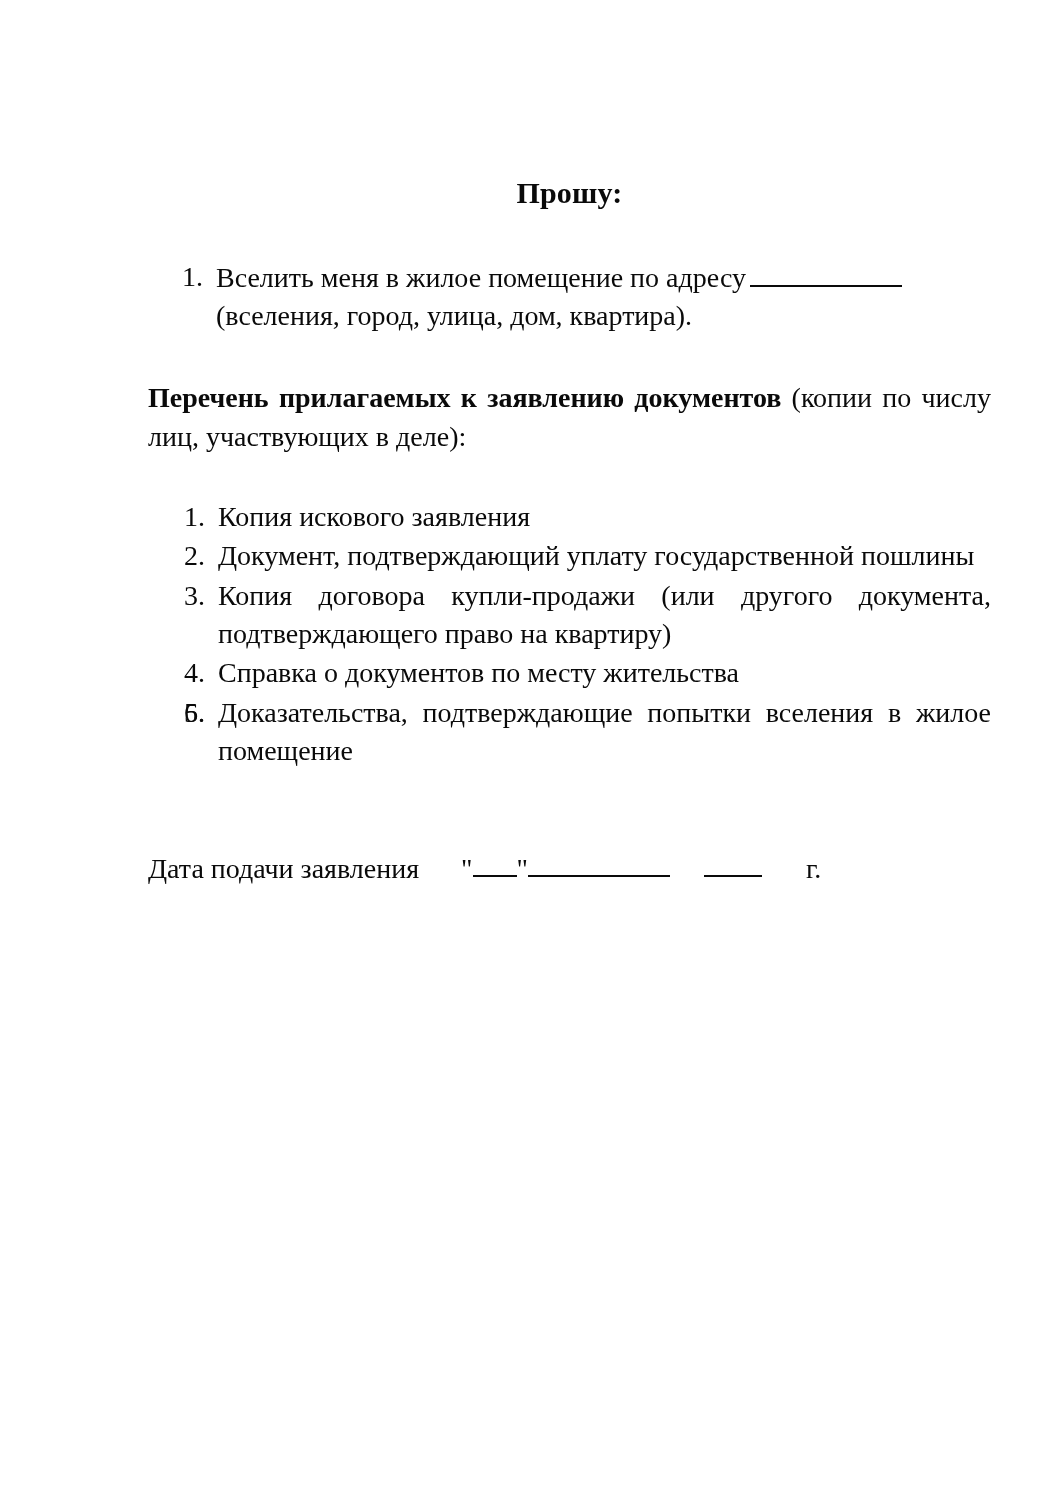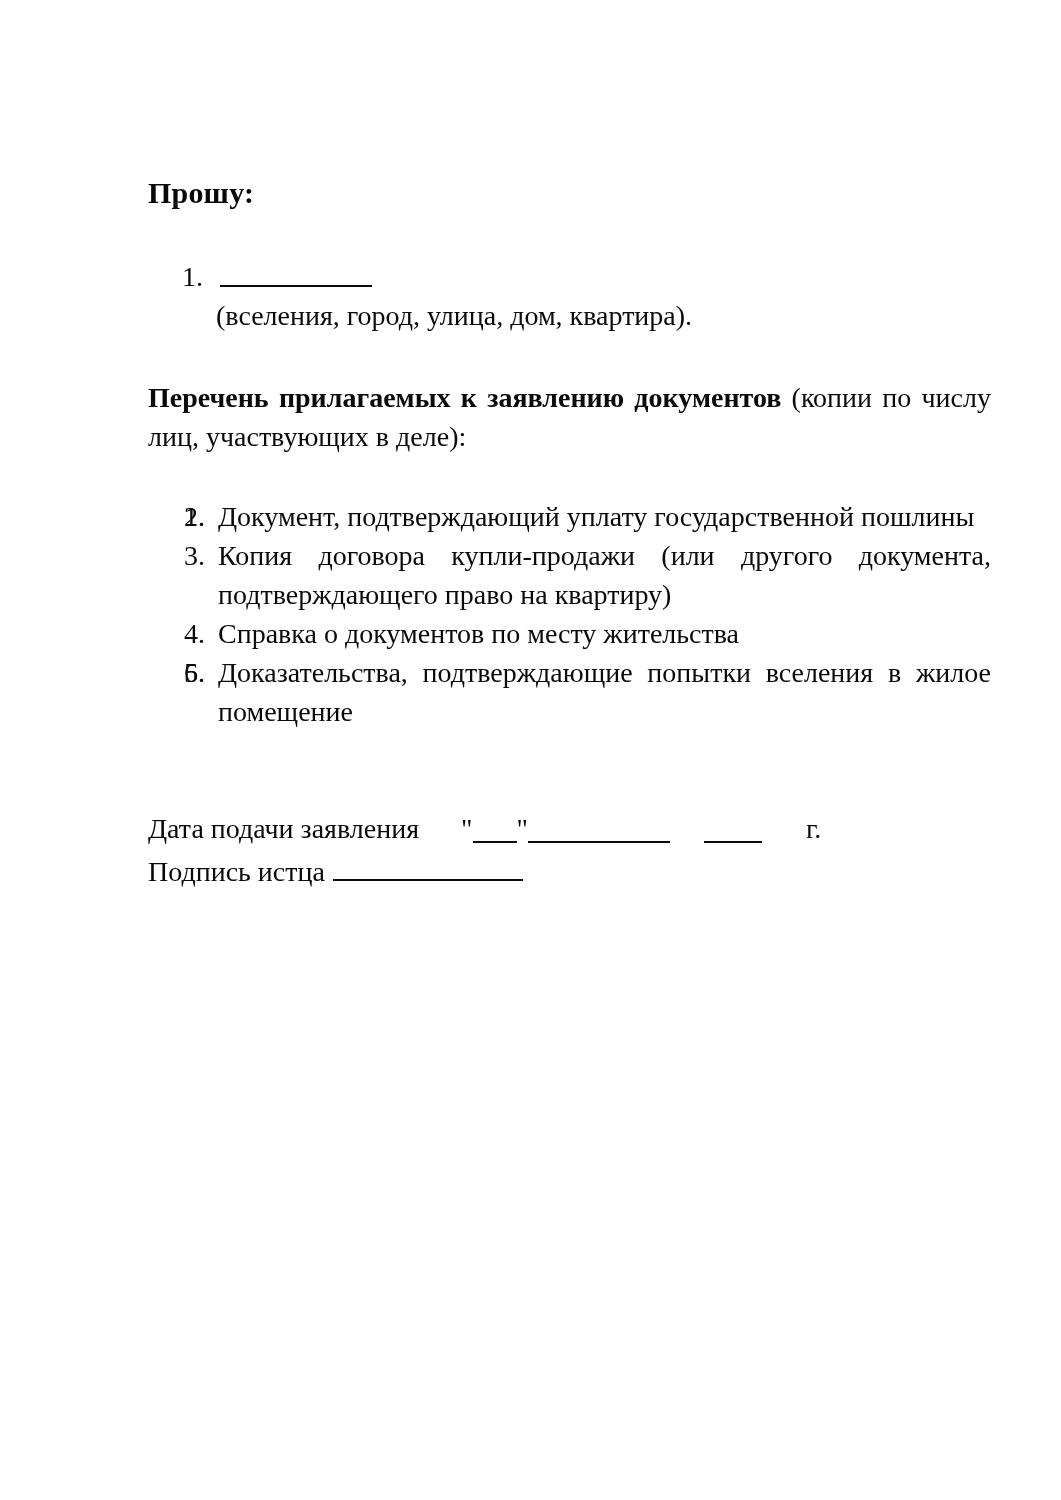--- a/index.html
+++ b/index.html
@@ -29,20 +29,21 @@
 
   
   .content {
     position: absolute;
     left: 148px;
     top: 178px;
     width: 843px;
   }
 
   .doc-title {
+    text-align: center;
     font-weight: bold;
     font-size: 30px;
     line-height: 1.0;
     margin: 0 0 0 0;
     letter-spacing: 0.2px;
   }
 
   
   .req-list {
     margin: 50px 0 0 0;
@@ -111,21 +112,21 @@
   .docs-list > li.single { text-align: left; }
 
   
   .footer {
     margin: 78px 0 0 0;
     font-size: 28px;
     line-height: 1.4;
   }
   .date-row {
     display: flex;
-    align-items: center;
+    align-items: flex-start;
     width: 843px;
     margin-top: 48px;
   }
   .date-row .lbl { white-space: nowrap; }
   .date-row .sp-a { flex: 0 0 auto; width: 42px; }
   .date-row .quote { letter-spacing: 0; }
   .blank-day {
     display: inline-block;
     border-bottom: 2px solid #0a0a0a;
     width: 44px;
@@ -162,31 +163,31 @@
 </head>
 <body>
 
 <div class="page">
   <div class="content">
 
     <h1 class="doc-title">Прошу:</h1>
 
     <ol class="req-list">
       <li>
-        <span class="marker">1.</span><span class="blank-inline blank-addr"></span><br><span>(вселения, город, улица, дом, квартира).</span>
+        <span class="marker">1.</span><span>Вселить меня в жилое помещение по адресу</span><span class="blank-inline blank-addr"></span><br><span>(вселения, город, улица, дом, квартира).</span>
       </li>
     </ol>
 
     <p class="attach-para">
       <span class="strong">Перечень прилагаемых к заявлению документов</span><span> (копии по числу лиц, участвующих в деле):</span>
     </p>
 
     <ol class="docs-list">
       <li class="single">
-        <span class="marker">1.</span>
+        <span class="marker">1.</span><span>Копия искового заявления</span>
       </li>
       <li>
         <span class="marker">2.</span><span>Документ, подтверждающий уплату государственной пошлины</span>
       </li>
       <li>
         <span class="marker">3.</span><span>Копия договора купли-продажи (или другого документа, подтверждающего право на квартиру)</span>
       </li>
       <li class="single">
         <span class="marker">4.</span><span>Справка о документов по месту жительства</span>
       </li>
@@ -206,20 +207,17 @@
         <span class="quote">"</span>
           <span class="blank-day"></span>
           <span class="quote">"</span>
           <span class="blank-month"></span>
         <span class="gap-year"></span>
         <span class="blank-year"></span>
         <span class="gap-g"></span>
         <span class="year-suffix">г.</span>
       </div>
 
-      <div class="sign-row">
-        <span>Подпись истца</span><span class="blank-sign"></span>
-      </div>
 
     </div>
 
   </div>
 </div>
 
 </body></html>

